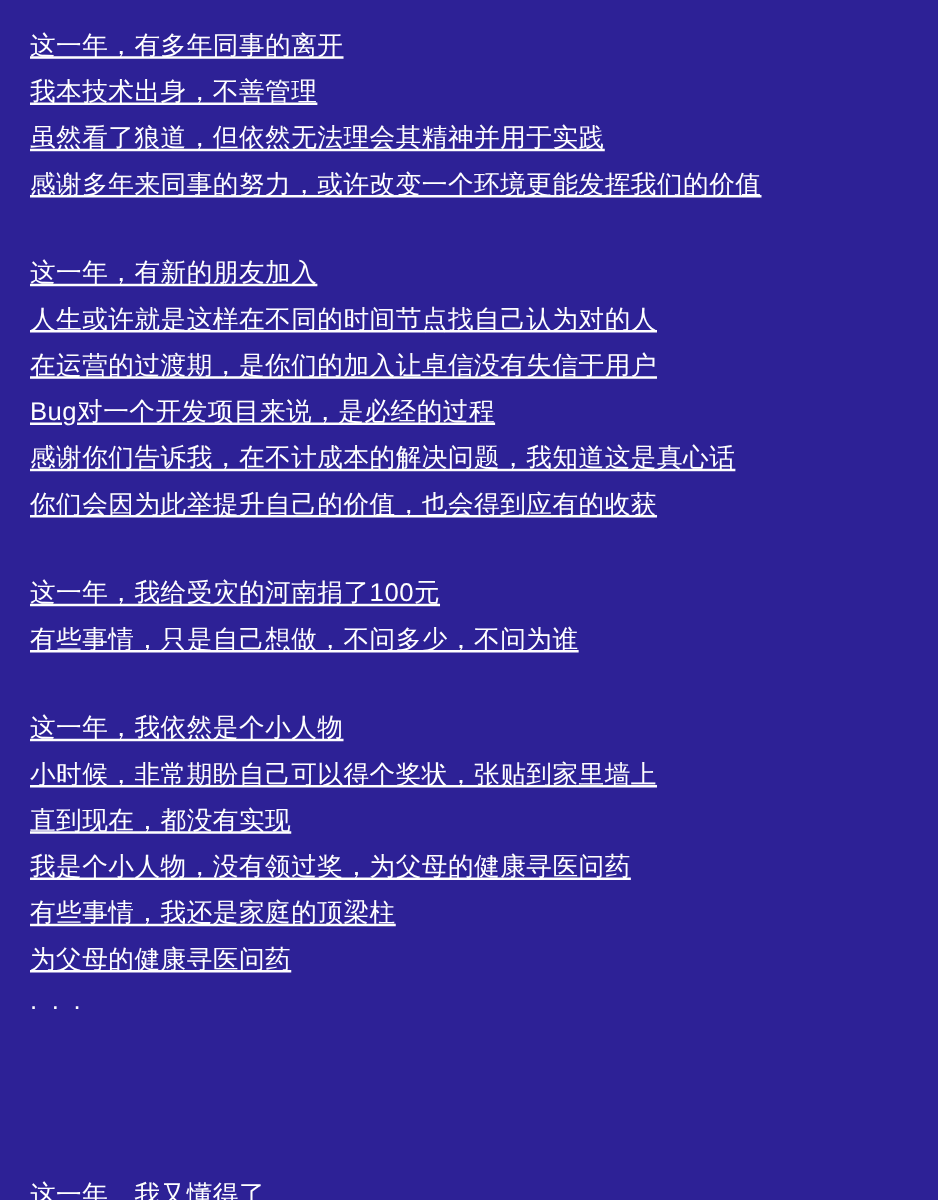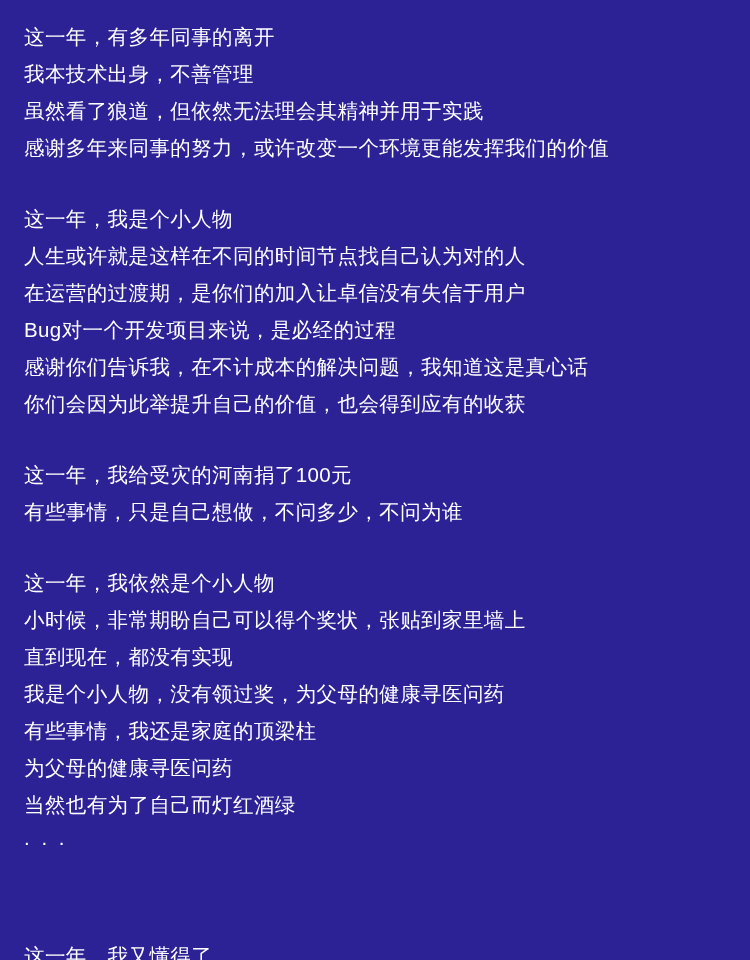--- a/index.html
+++ b/index.html
@@ -26,20 +26,21 @@
   }
   .stanza:last-child {
     margin-bottom: 0;
   }
   .line {
     color: #ffffff;
     font-size: 20.5px;
     line-height: 37px;
     letter-spacing: 0.4px;
     white-space: pre;
+    text-decoration: underline;
   }
   .ellipsis {
     color: #ffffff;
     font-size: 20.5px;
     line-height: 30px;
     letter-spacing: 3px;
   }
   .cut-line {
     color: #ffffff;
     font-size: 20.5px;
@@ -58,39 +59,38 @@
 <div id="page">
 
   <div class="stanza">
     <div class="line">这一年，有多年同事的离开</div>
     <div class="line">我本技术出身，不善管理</div>
     <div class="line">虽然看了狼道，但依然无法理会其精神并用于实践</div>
     <div class="line">感谢多年来同事的努力，或许改变一个环境更能发挥我们的价值</div>
   </div>
 
   <div class="stanza">
-    <div class="line">这一年，我是个小人物</div>
+    <div class="line">这一年，有新的朋友加入</div>
     <div class="line">人生或许就是这样在不同的时间节点找自己认为对的人</div>
     <div class="line">在运营的过渡期，是你们的加入让卓信没有失信于用户</div>
     <div class="line">Bug对一个开发项目来说，是必经的过程</div>
     <div class="line">感谢你们告诉我，在不计成本的解决问题，我知道这是真心话</div>
     <div class="line">你们会因为此举提升自己的价值，也会得到应有的收获</div>
   </div>
 
   <div class="stanza">
     <div class="line">这一年，我给受灾的河南捐了100元</div>
     <div class="line">有些事情，只是自己想做，不问多少，不问为谁</div>
   </div>
 
   <div class="stanza">
     <div class="line">这一年，我依然是个小人物</div>
     <div class="line">小时候，非常期盼自己可以得个奖状，张贴到家里墙上</div>
     <div class="line">直到现在，都没有实现</div>
     <div class="line">我是个小人物，没有领过奖，为父母的健康寻医问药</div>
     <div class="line">有些事情，我还是家庭的顶梁柱</div>
     <div class="line">为父母的健康寻医问药</div>
-    <div class="line">当然也有为了自己而灯红酒绿</div>
     <div class="ellipsis">. . .</div>
   </div>
 
   <div class="cut-line">这一年，我又懂得了...</div>
 
 </div>
 
 </body></html>

